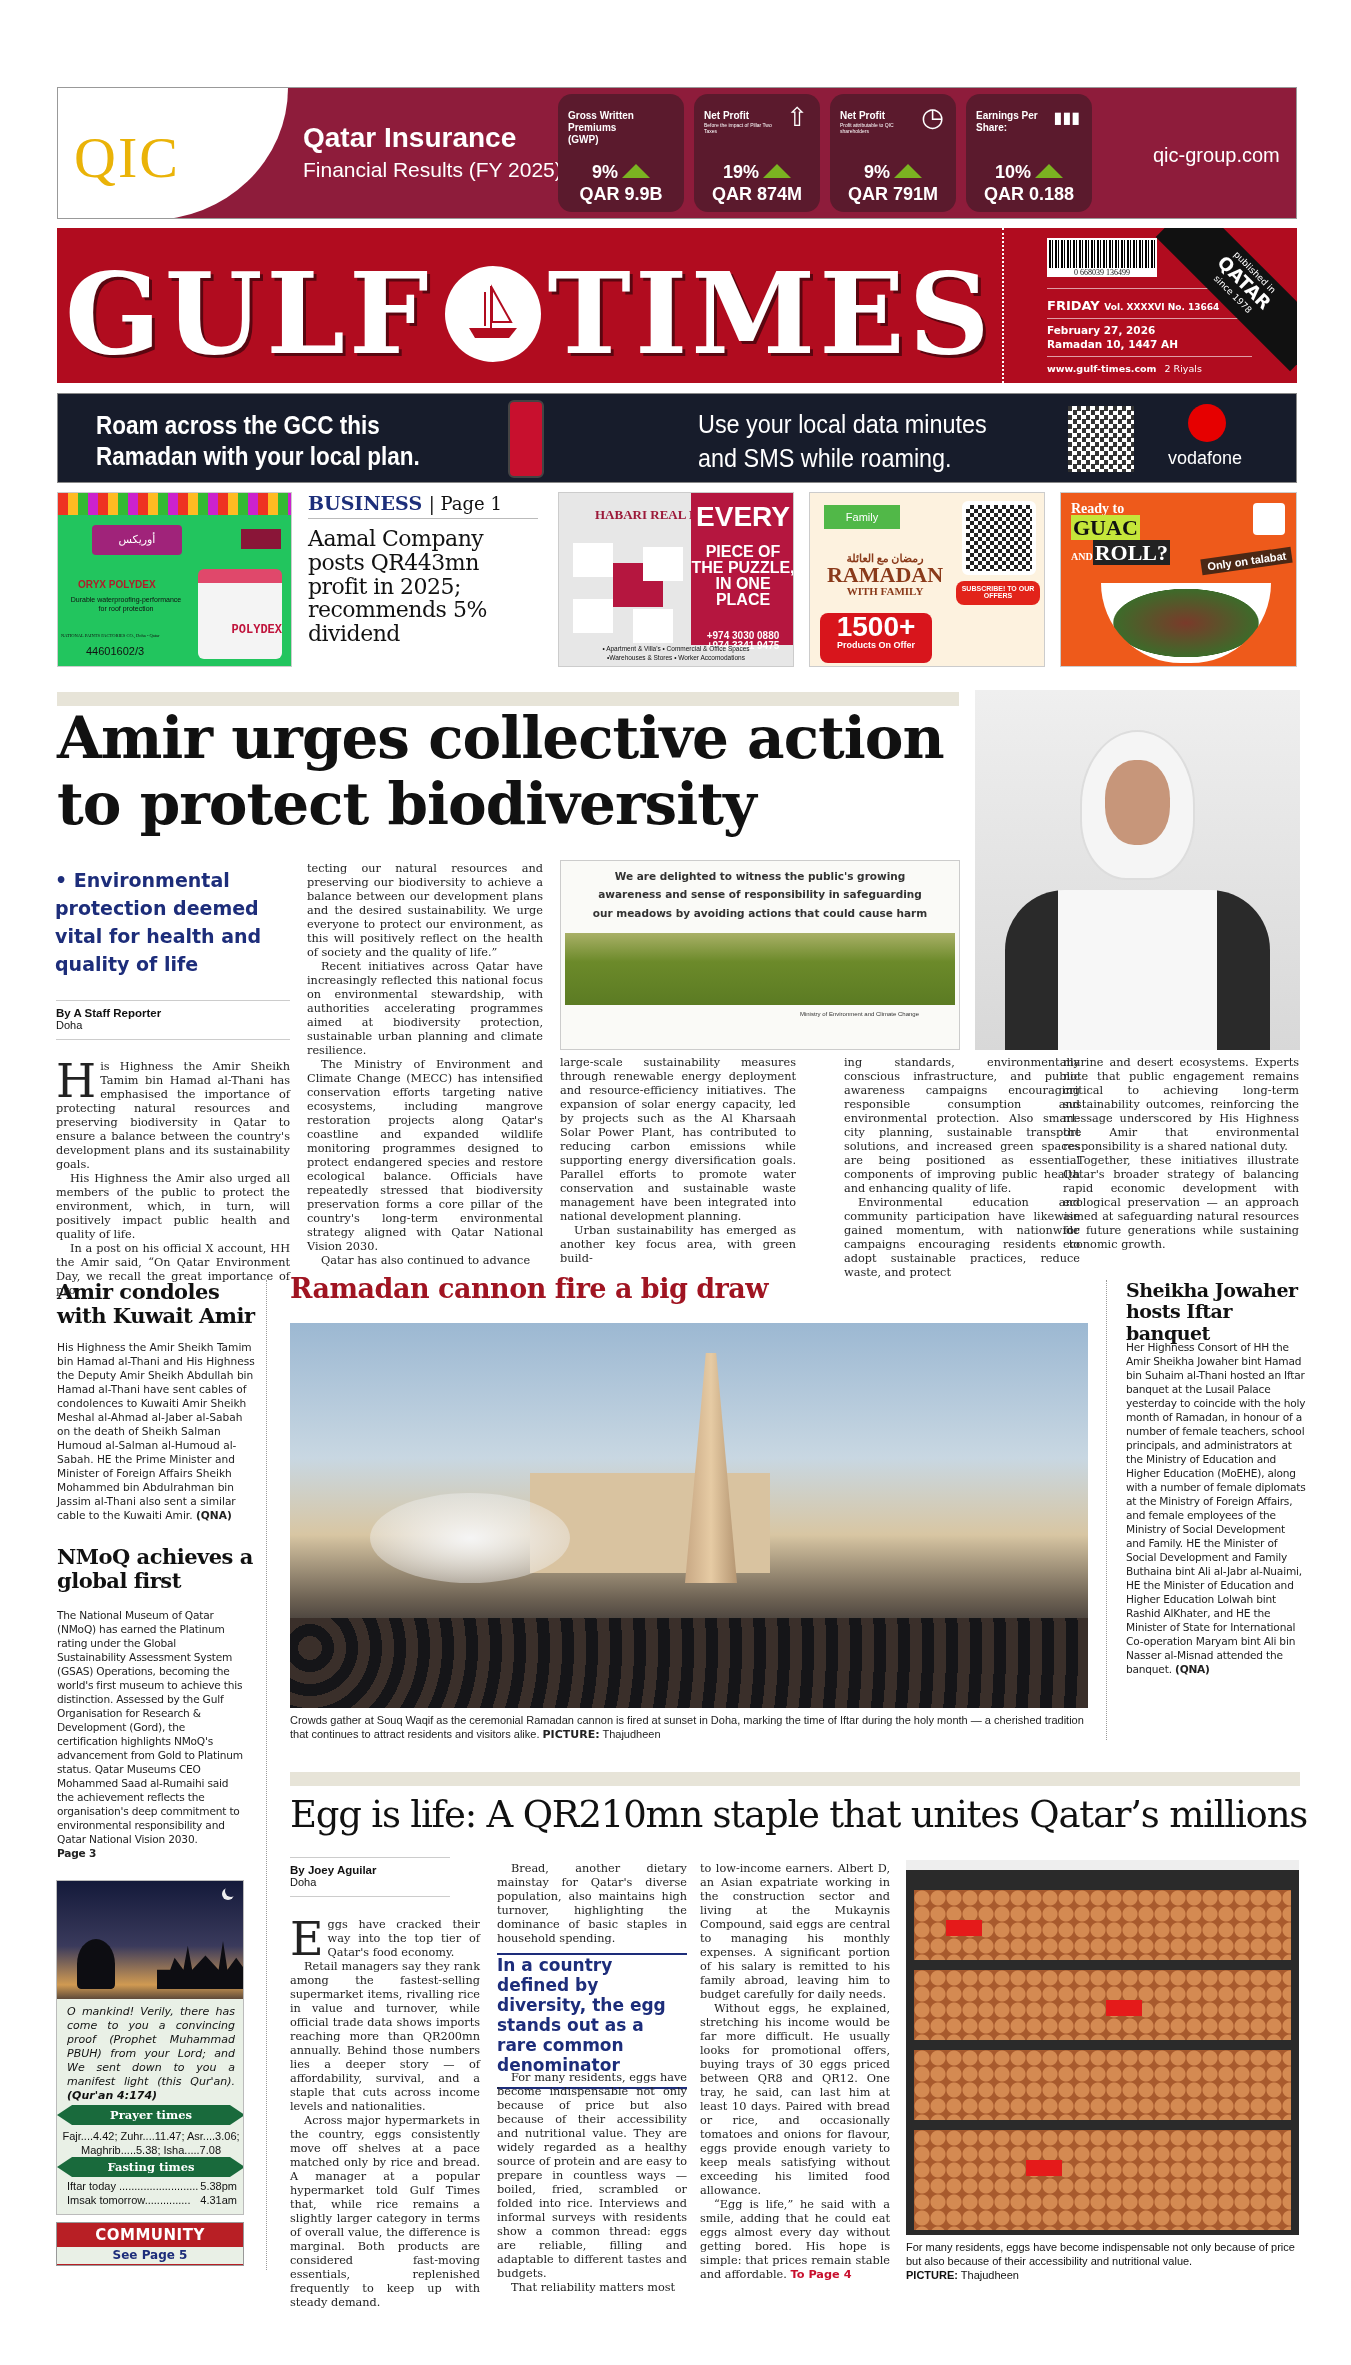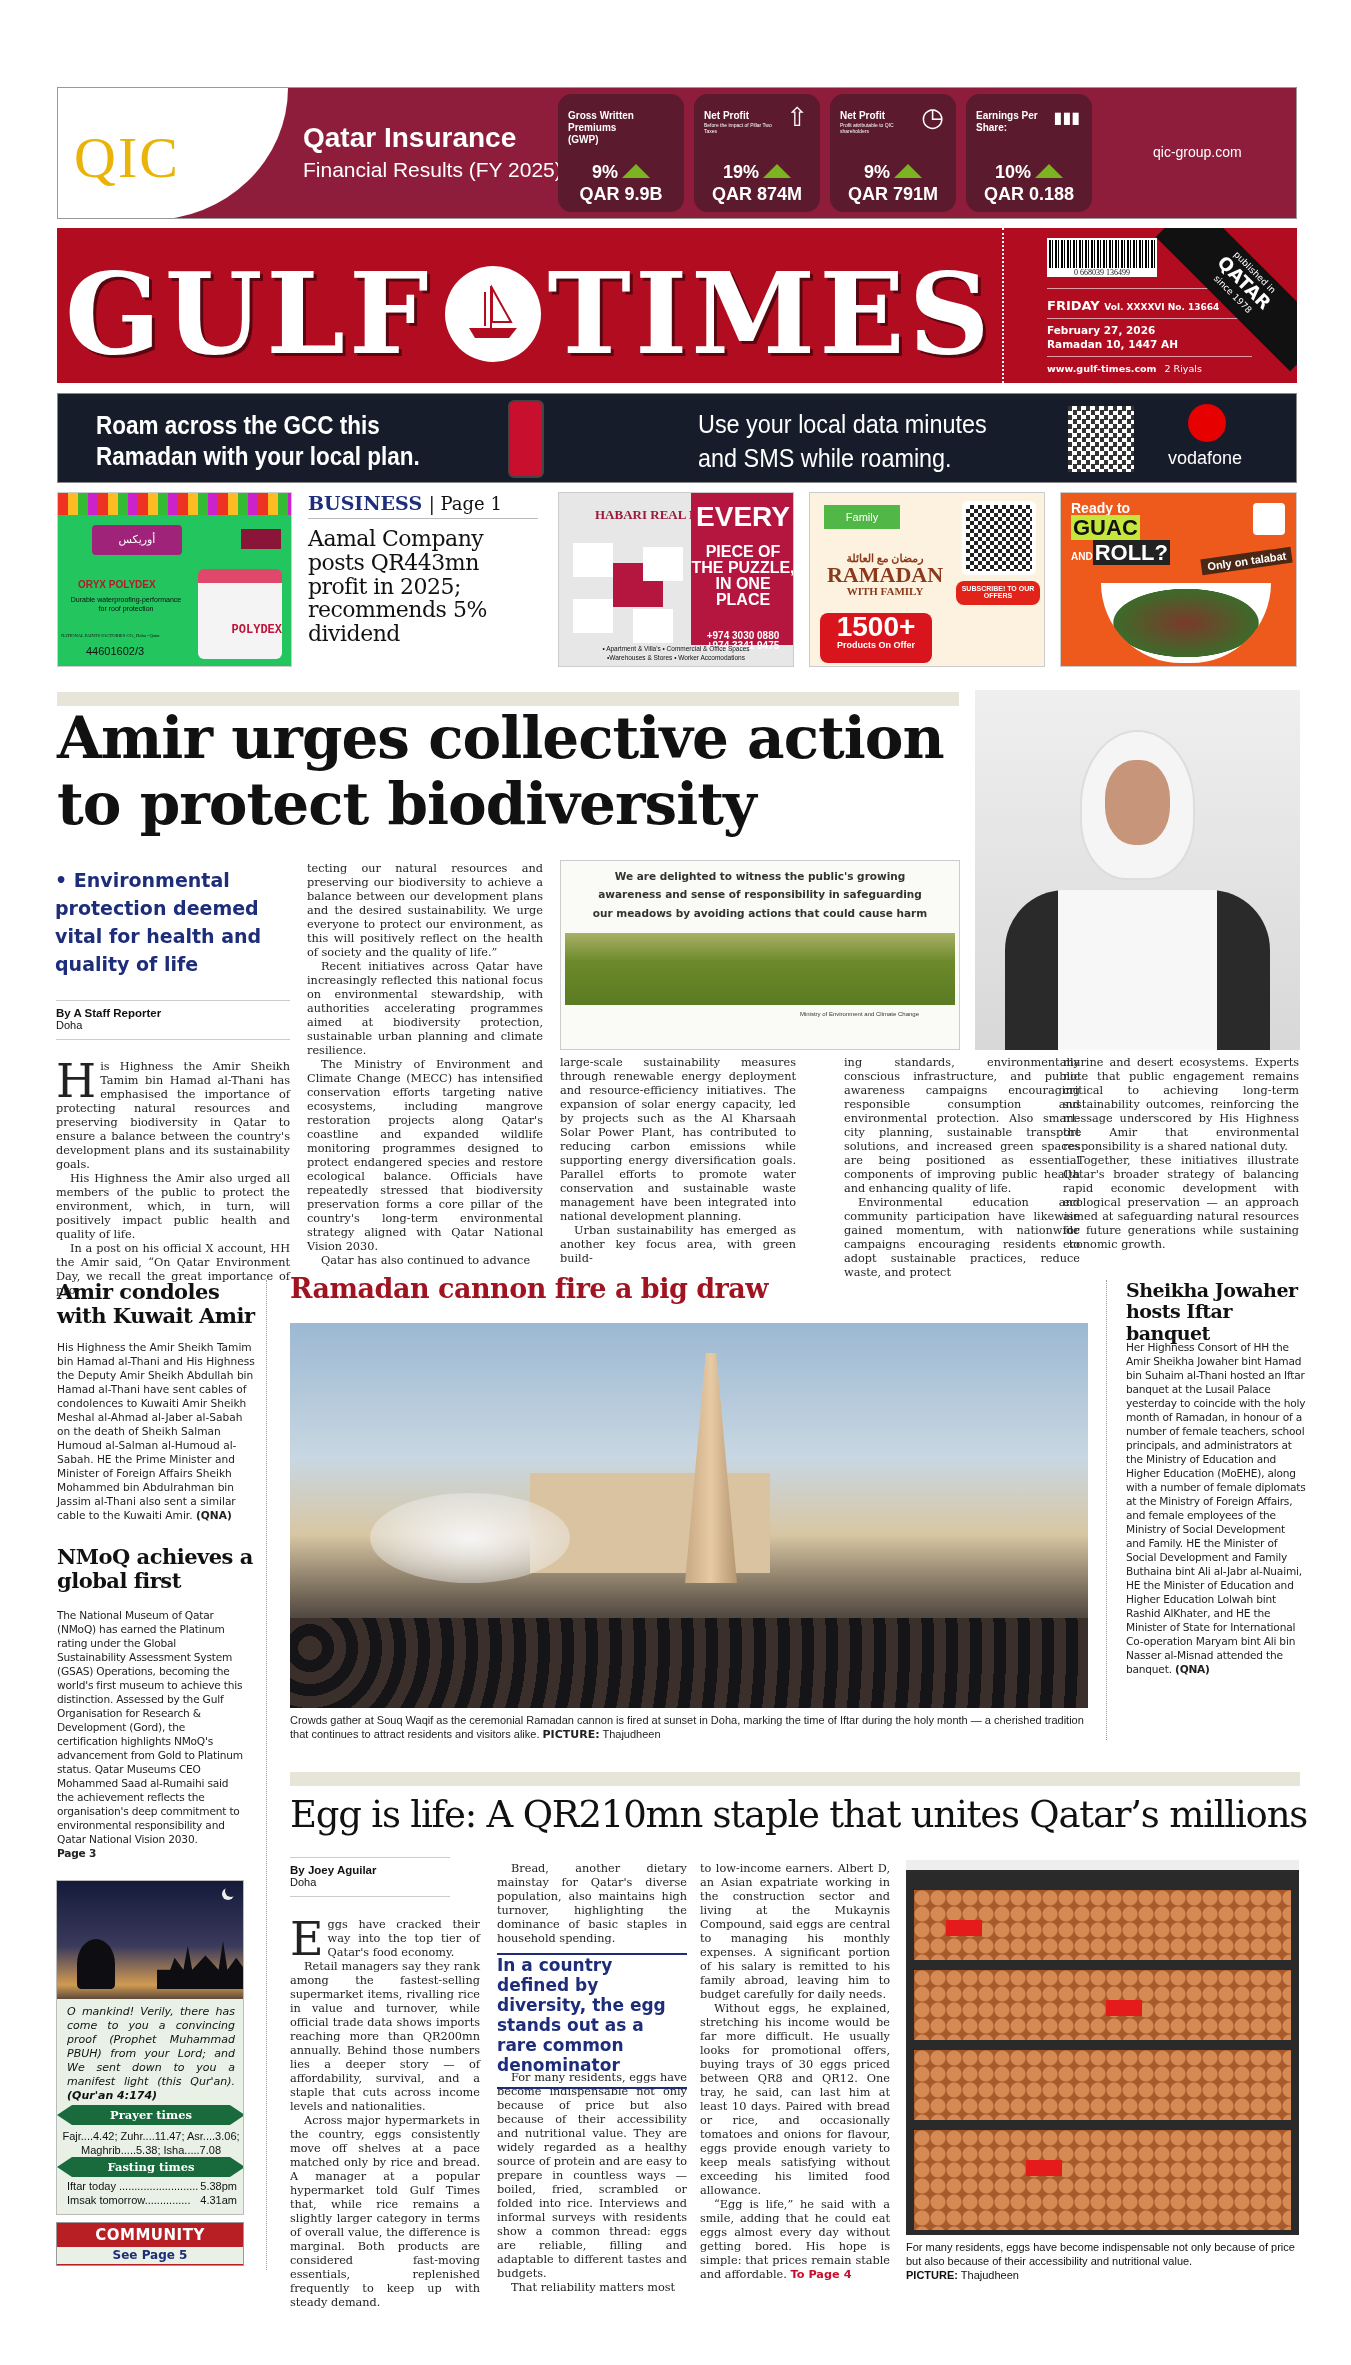--- a/index.html
+++ b/index.html
@@ -11,21 +11,21 @@
 #qic .logo{position:absolute;left:16px;top:36px;font-family:"Liberation Serif",serif;font-size:58px;color:#eab308;letter-spacing:2px}
 #qic .t1{position:absolute;left:245px;top:34px;color:#fff;font-family:"Liberation Sans",sans-serif;font-size:28px;font-weight:bold}
 #qic .t2{position:absolute;left:245px;top:70px;color:#fff;font-family:"Liberation Sans",sans-serif;font-size:21px}
 .kpi{position:absolute;top:6px;width:126px;height:118px;background:#5b1a2d;border-radius:14px;color:#fff;font-family:"Liberation Sans",sans-serif}
 .kpi .lbl{position:absolute;left:10px;top:16px;font-size:10px;font-weight:bold;line-height:1.2;width:70px}
 .kpi .sub{display:block;font-size:5px;font-weight:normal}
 .kpi .ic{position:absolute;right:12px;top:8px;font-size:26px}
 .kpi .pct{position:absolute;left:0;right:0;top:68px;text-align:center;font-size:18px;font-weight:bold}
 .kpi .tri{display:inline-block;width:0;height:0;border-left:14px solid transparent;border-right:14px solid transparent;border-bottom:14px solid #7bb321;margin-left:4px}
 .kpi .val{position:absolute;left:0;right:0;top:90px;text-align:center;font-size:18px;font-weight:bold}
-#qic .url{position:absolute;left:1095px;top:56px;color:#fff;font-family:"Liberation Sans",sans-serif;font-size:14px}
+#qic .url{position:absolute;left:1095px;top:56px;color:#fff;font-family:"Liberation Sans",sans-serif;font-size:20px}
 
 #mast{left:57px;top:228px;width:1240px;height:155px;background:#b10c1f;overflow:hidden}
 #mast .name{position:absolute;left:8px;top:20px;color:#fff;font-family:"DejaVu Serif",serif;font-weight:bold;font-size:112px;letter-spacing:4px;text-shadow:3px 3px 0 #5a0610}
 #mast .ship{position:absolute;left:388px;top:38px;width:96px;height:96px;border-radius:50%;background:#fff}
 #mast .dots{position:absolute;left:945px;top:0;height:155px;border-left:2px dotted #fff}
 #mast .barcode{position:absolute;left:990px;top:10px;width:110px;height:38px;background:repeating-linear-gradient(90deg,#000 0 2px,#fff 2px 3px,#000 3px 4px,#fff 4px 6px);border:2px solid #fff}
 #mast .bcnum{position:absolute;left:990px;top:40px;width:110px;background:#fff;font-family:Liberation Serif, serif;font-size:8px;text-align:center}
 #mast .line{position:absolute;left:990px;width:205px;border-top:1px solid rgba(255,255,255,.6)}
 #mast .day{position:absolute;left:990px;top:70px;color:#fff;font-family:"DejaVu Sans",sans-serif;font-weight:bold;font-size:13px}
 #mast .vol{font-size:9px}
@@ -66,21 +66,21 @@
 #habari .bot{position:absolute;left:0;right:0;bottom:4px;text-align:center;font-family:"Liberation Sans",sans-serif;font-size:6.5px;line-height:1.3}
 #family{left:809px;width:236px;background:#fdf2df}
 #family .fl{position:absolute;left:14px;top:12px;width:76px;height:24px;background:#51b848;color:#fff;font-family:"Liberation Sans",sans-serif;font-size:11px;text-align:center;line-height:24px}
 #family .qr{position:absolute;left:152px;top:8px;width:74px;height:74px;background:repeating-conic-gradient(#222 0 25%,#fff 0 50%) 0 0/8px 8px;border:4px solid #fff;border-radius:6px}
 #family .rm{position:absolute;left:10px;top:60px;width:130px;text-align:center;color:#8a3a1a;font-family:"Liberation Serif",serif;font-weight:bold;font-size:22px;line-height:1}
 #family .rm small{display:block;font-size:11px}
 #family .sub{position:absolute;left:146px;top:88px;width:84px;height:24px;background:#e2231a;color:#fff;border-radius:8px;font-family:"Liberation Sans",sans-serif;font-size:7px;font-weight:bold;text-align:center;padding-top:4px}
 #family .n{position:absolute;left:10px;top:120px;width:112px;height:50px;background:#d8151c;color:#fff;border-radius:8px;font-family:"Liberation Sans",sans-serif;font-weight:bold;text-align:center;font-size:28px;line-height:1}
 #family .n small{display:block;font-size:9px}
 #guac{left:1060px;width:237px;background:#ee5a1b}
-#guac .t{position:absolute;left:10px;top:8px;color:#fff;font-family:Liberation Sans, sans-serif;font-weight:bold;font-size:14px;line-height:1.1}
+#guac .t{position:absolute;left:10px;top:8px;color:#fff;font-family:Liberation Serif, serif;font-weight:bold;font-size:14px;line-height:1.1}
 #guac .t .g{background:#c5e63a;color:#111;font-size:22px;padding:0 2px}
 #guac .t .r{background:#222;color:#fff;font-size:22px;padding:0 2px}
 #guac .bowl{position:absolute;left:40px;top:90px;width:170px;height:80px;border-radius:0 0 90px 90px;background:radial-gradient(#7a3a2a,#3d6b2a 60%,#fff 61%)}
 #guac .tal{position:absolute;left:140px;top:60px;background:#4b2815;color:#fff;font-family:"Liberation Sans",sans-serif;font-weight:bold;font-size:11px;padding:2px 6px;transform:rotate(-8deg)}
 .rule{position:absolute;left:57px;height:14px;background:#e7e4d8}
 
 #lead-h{left:57px;top:706px;width:920px;font-family:"DejaVu Serif",serif;font-weight:bold;font-size:58px;line-height:1.13;letter-spacing:-1px}
 #portrait{left:975px;top:690px;width:325px;height:360px;background:linear-gradient(180deg,#efefef,#d8d8d8);overflow:hidden}
 #portrait .head{position:absolute;left:105px;top:40px;width:115px;height:150px;border-radius:50% 50% 40% 40%;background:#f5f5f5;border:2px solid #ddd}
 #portrait .face{position:absolute;left:130px;top:70px;width:65px;height:85px;border-radius:45%;background:#c7967a}

